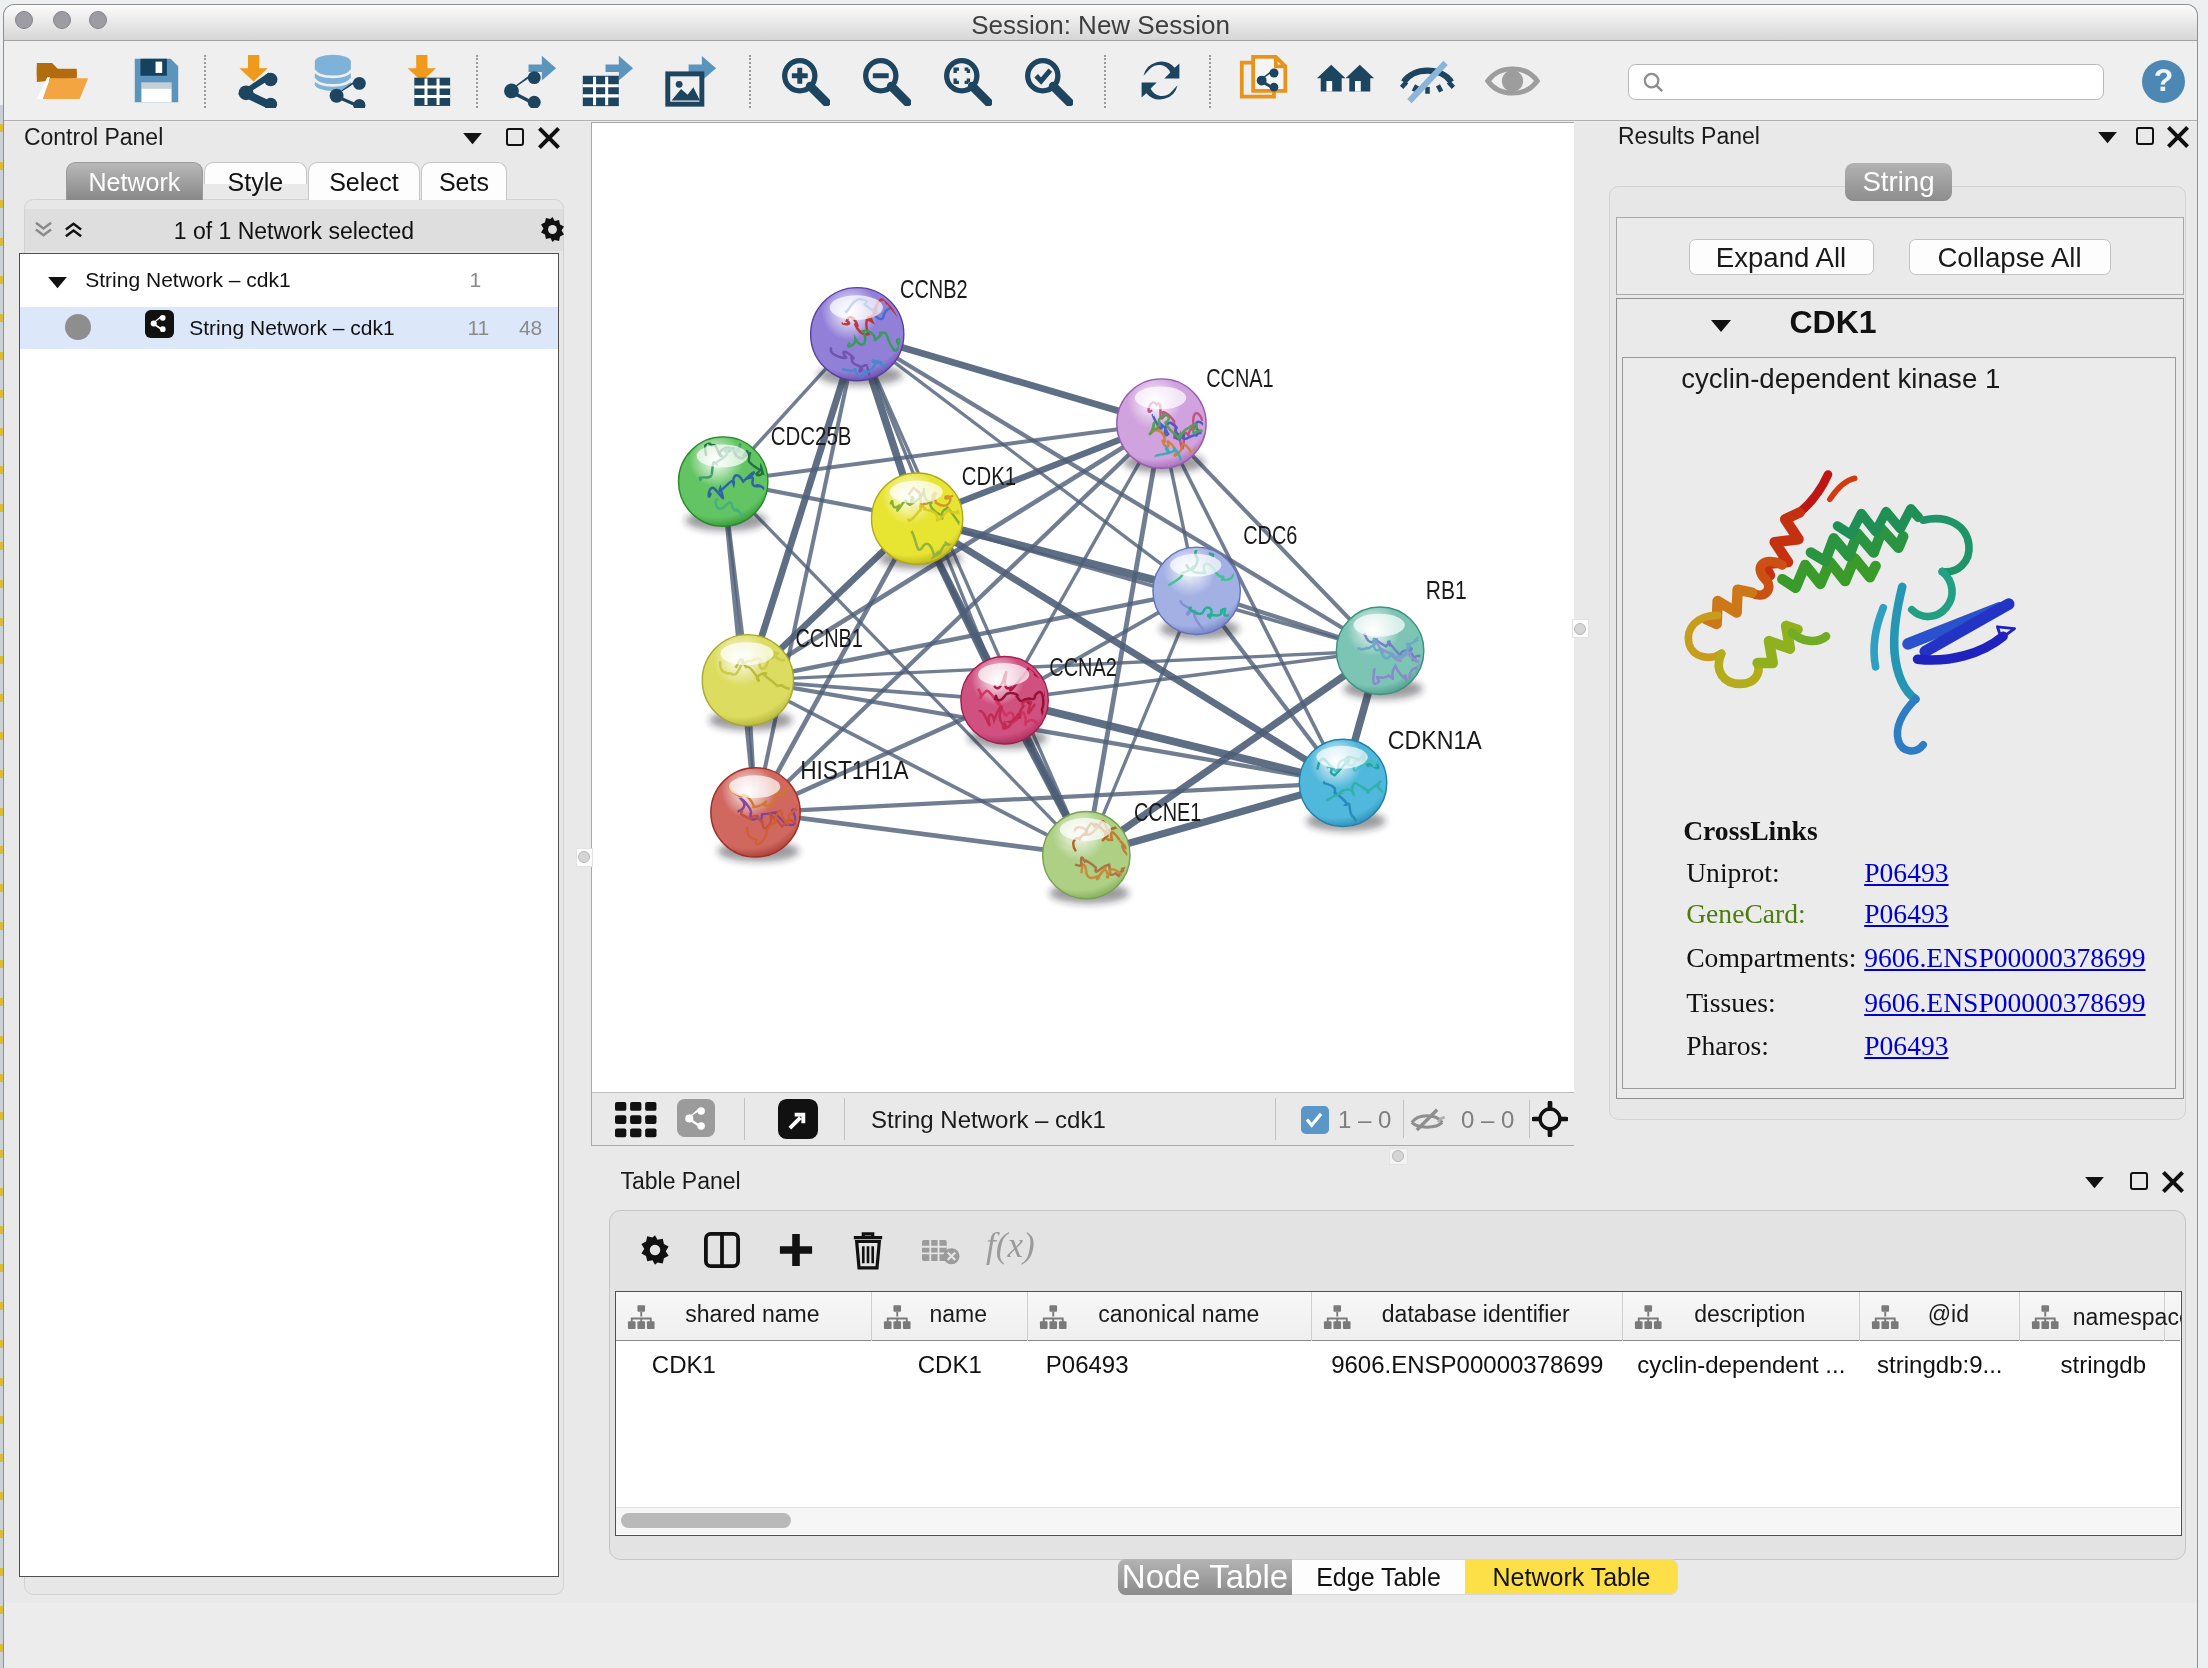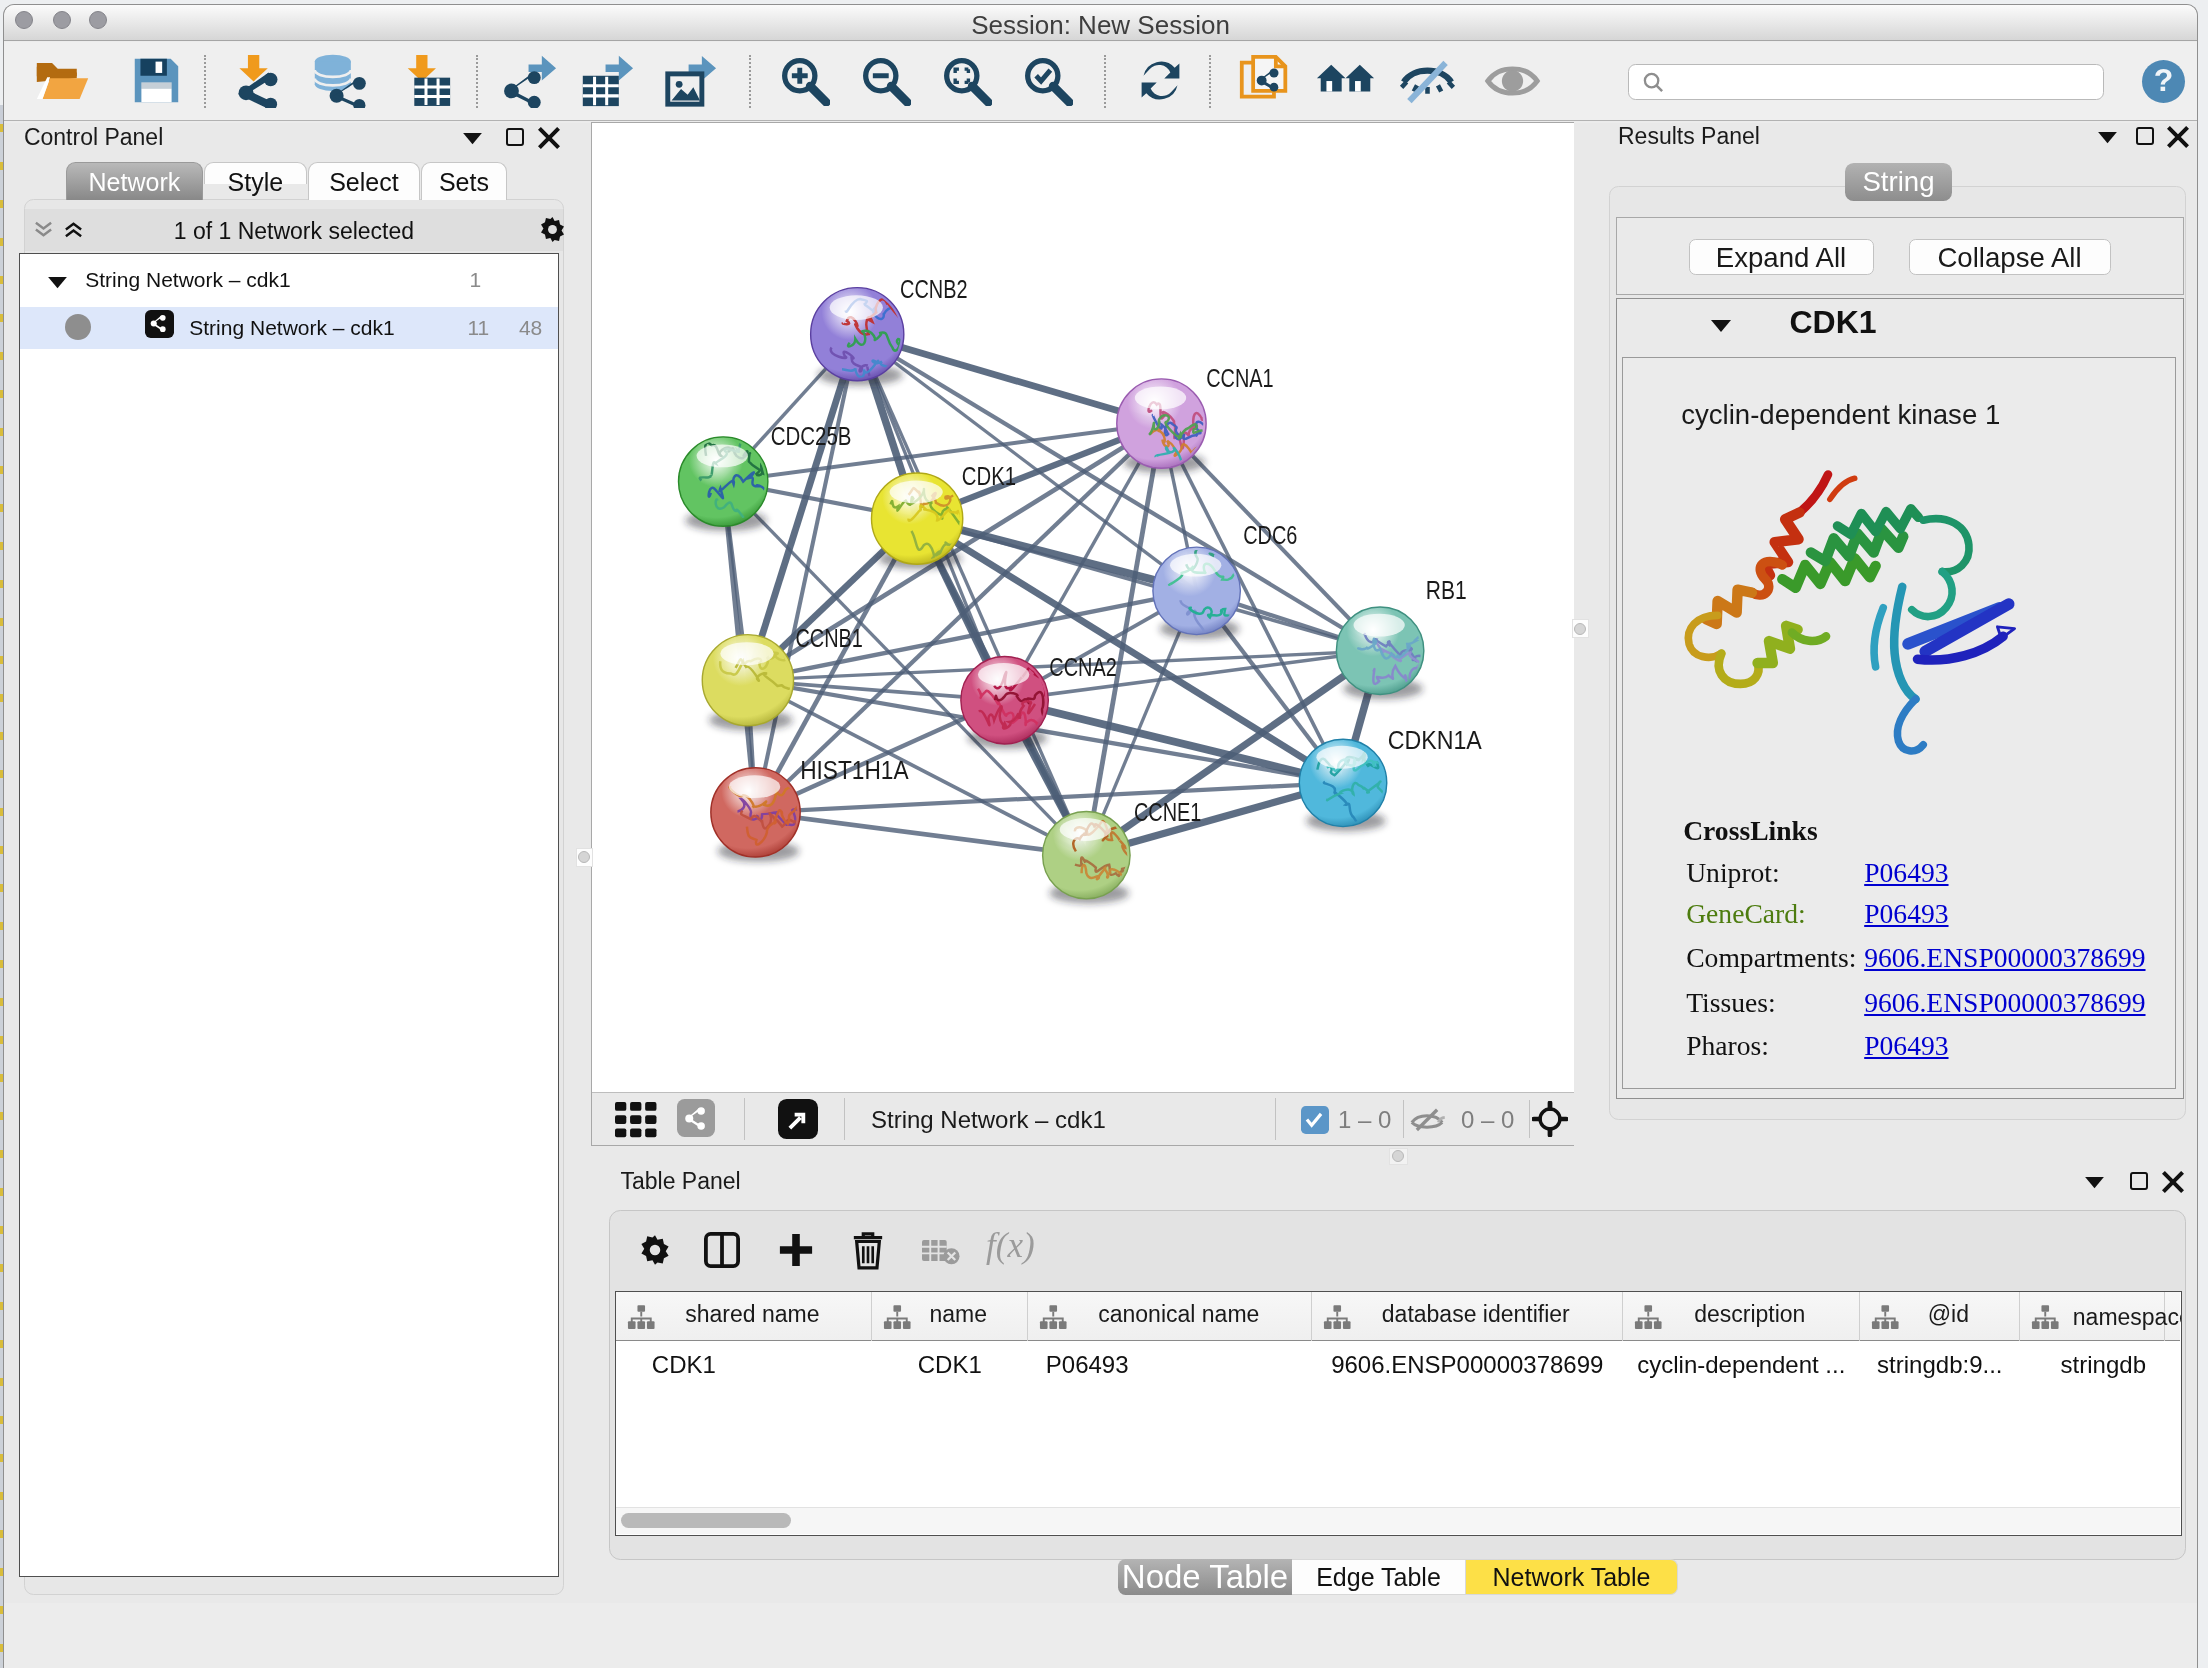--- a/index.html
+++ b/index.html
@@ -604,21 +604,21 @@
       <div class="abs" style="left:72px;top:21px;width:185px;height:36px;background:#fdfdfd;border:1px solid #c2c2c2;border-radius:6.7px;text-align:center;font-size:27.6px;line-height:35px;color:#1a1a1a;">Expand All</div>
       <div class="abs" style="left:292px;top:21px;width:202px;height:36px;background:#fdfdfd;border:1px solid #c2c2c2;border-radius:6.7px;text-align:center;font-size:27.6px;line-height:35px;color:#1a1a1a;">Collapse All</div>
     </div>
 
     <div class="abs" style="left:29.5px;top:180px;width:568px;height:801px;background:#eaeaea;border:1px solid #8f8f8f;">
       <svg class="abs" style="left:93px;top:19px;" width="22" height="16" viewBox="0 0 22 16">
           <path d="M1 2 h20 L11 14 Z" fill="#111"></path>
         </svg>
       <div class="abs" style="left:173px;top:5.7px;font-size:32px;font-weight:bold;color:#111;">CDK1</div>
       <div class="abs" style="left:5.7px;top:58px;width:554px;height:732px;background:#ebebeb;border:1px solid #9a9a9a;">
-        <div class="abs" style="left:58px;top:5.7px;font-size:27.6px;color:#1a1a1a;margin-top:36px;">cyclin-dependent kinase 1</div>
+        <div class="abs" style="left:58px;top:5.7px;font-size:27.6px;color:#1a1a1a;">cyclin-dependent kinase 1</div>
 <svg class="abs" style="left:45px;top:107px;" width="360" height="296" viewBox="0 0 378 311">
 <g fill="none">
               <path d="M168 10 C160 28 150 40 138 50" fill="none" stroke="#c01515" stroke-width="9" stroke-linejoin="round" stroke-linecap="round"></path>
 <path d="M138 50 L123 57 L137 78 L112 81 L126 102 L101 104 L107 116" fill="none" stroke="#c43010" stroke-width="11" stroke-linejoin="round" stroke-linecap="round"></path>
 <path d="M120 105 C100 95 90 108 102 120 C112 130 100 142 88 134" fill="none" stroke="#cc5012" stroke-width="10" stroke-linejoin="round" stroke-linecap="round"></path>
 <path d="M88 134 L73 131 L72 155 L52 143 L51 167 L40 162" fill="none" stroke="#cc7818" stroke-width="11" stroke-linejoin="round" stroke-linecap="round"></path>
 <path d="M52 158 C30 158 18 172 22 188 C26 202 44 206 56 198" fill="none" stroke="#c89c1c" stroke-width="8" stroke-linejoin="round" stroke-linecap="round"></path>
 <path d="M56 198 C48 216 58 230 76 230 C90 230 98 220 94 208" fill="none" stroke="#b4ac1a" stroke-width="9" stroke-linejoin="round" stroke-linecap="round"></path>
 <path d="M94 208 L110 208 L106 185 L128 193 L124 169 L136 173" fill="none" stroke="#90b01e" stroke-width="11" stroke-linejoin="round" stroke-linecap="round"></path>
 <path d="M130 176 C140 186 156 188 166 180" fill="none" stroke="#70ac24" stroke-width="9" stroke-linejoin="round" stroke-linecap="round"></path>

